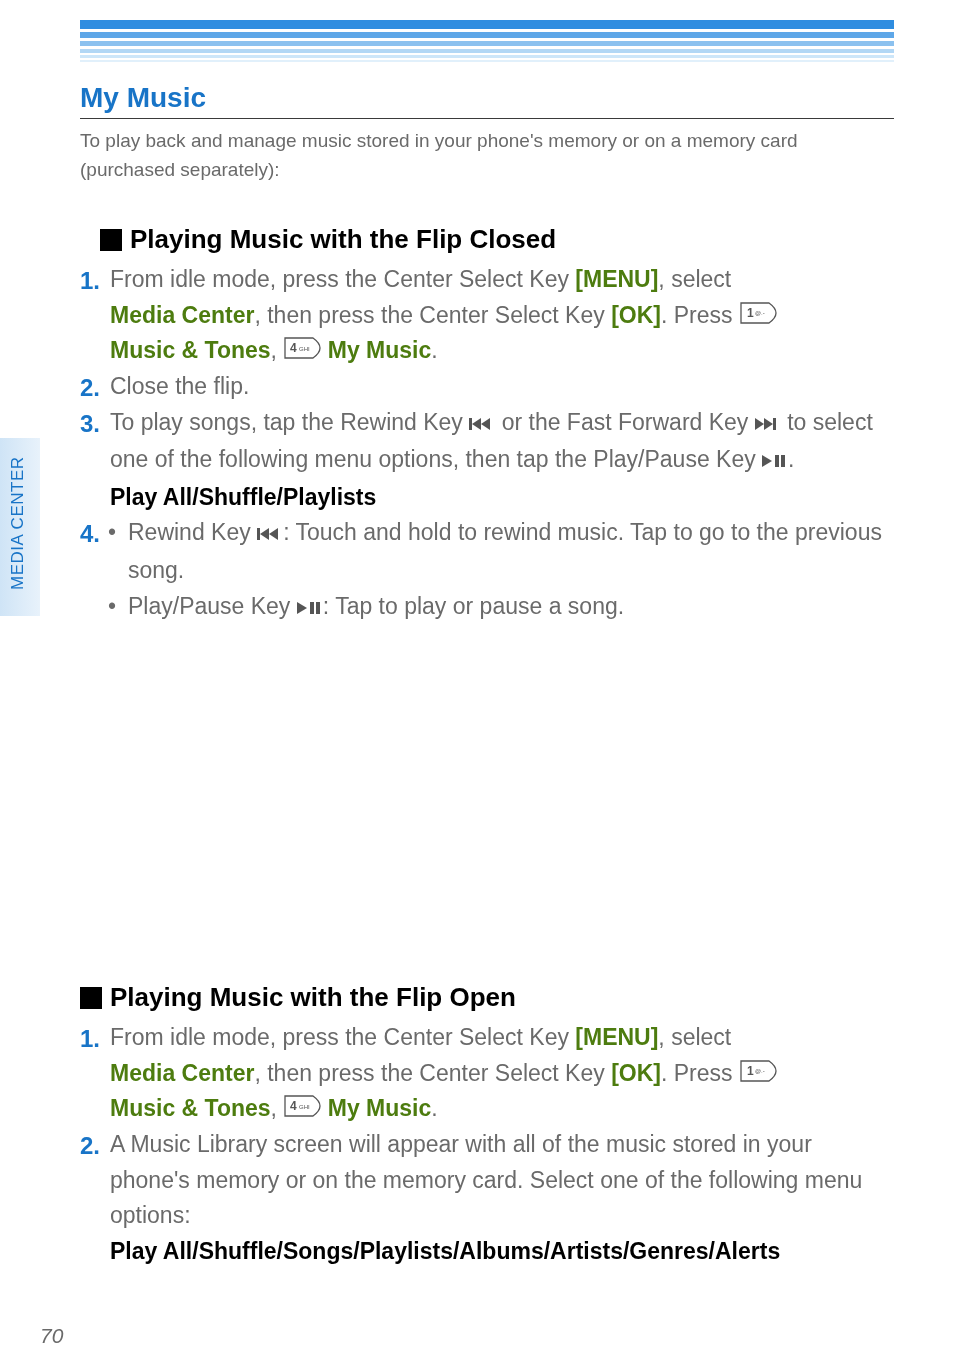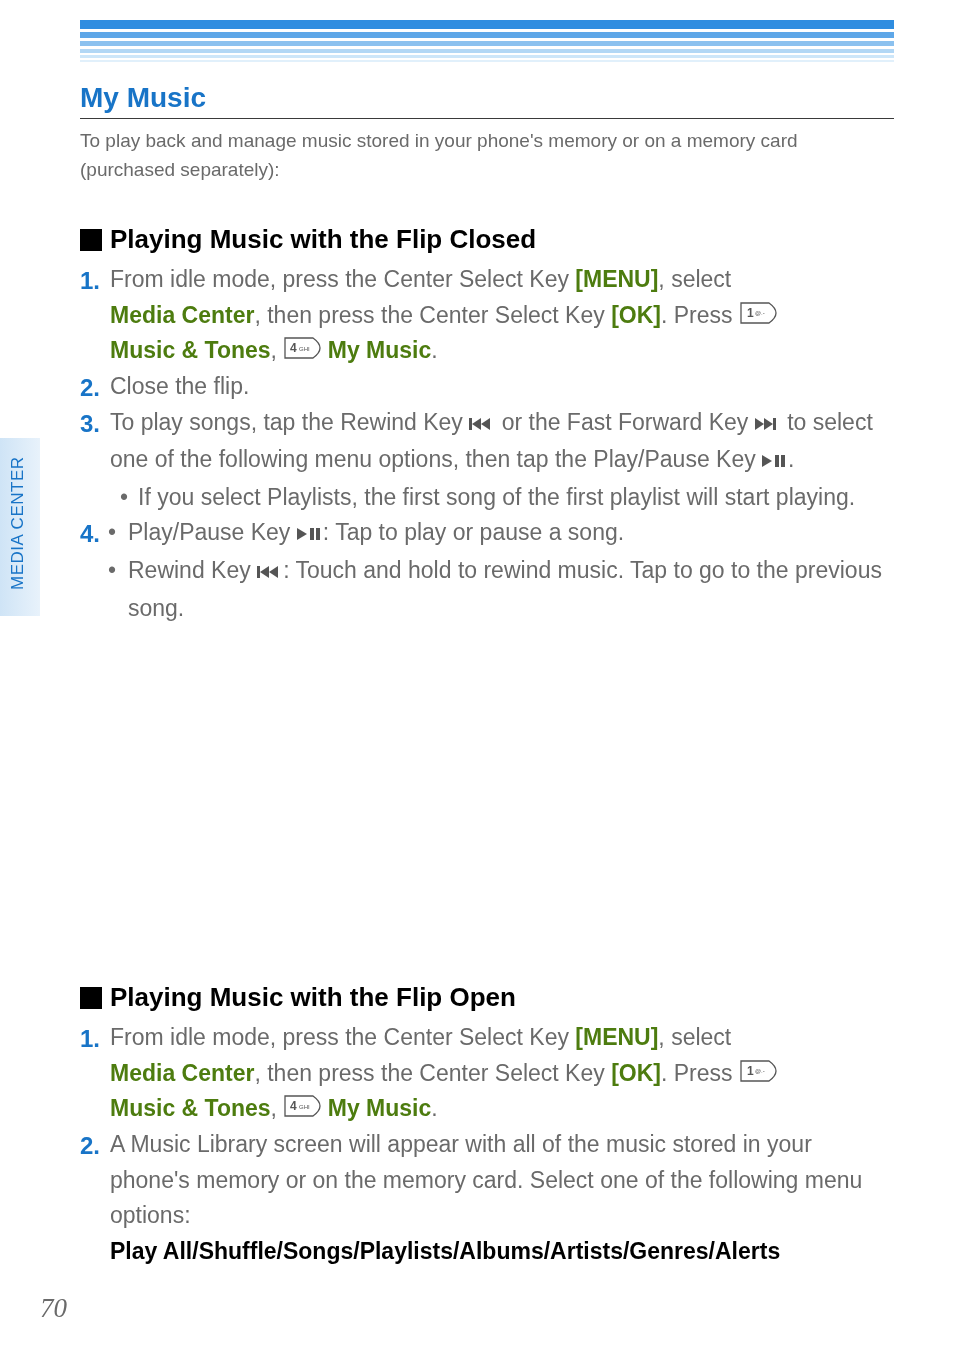--- a/index.html
+++ b/index.html
@@ -53,21 +53,21 @@
     display: flex;
     align-items: center;
     gap: 8px;
   }
   .subheading .sq {
     display: inline-block;
     width: 22px;
     height: 22px;
     background: #000;
   }
-  .sub1 { top: 224px; }
+  .sub1 { top: 224px; margin-left: 20px; }
   .sub2 { top: 982px; }
 
   .steps {
     position: absolute;
     left: 80px;
     right: 60px;
   }
   .steps1 { top: 262px; }
   .steps2 { top: 1020px; }
 
@@ -144,25 +144,24 @@
     transform-origin: left top;
     font-size: 17px;
     color: #1874c7;
     white-space: nowrap;
     letter-spacing: 0.5px;
   }
 
   .pagenum {
     position: absolute;
     left: 40px;
-    bottom: 34px;
-    font-size: 27px;
+    bottom: 10px;
+    font-size: 21px;
     font-style: italic;
     color: #6a6a6a;
-    font-family: Liberation Serif, serif;
   }
 
   .keycap {
     display: inline-block;
     vertical-align: -2px;
     position: relative;
   }
   .keycap svg { display: block; }
 
   .icon-inline {
@@ -234,40 +233,40 @@
           <polygon points="0,2 9,8 0,14" fill="#555"></polygon>
           <polygon points="9,2 18,8 9,14" fill="#555"></polygon>
           <rect x="18" y="2" width="3" height="12" fill="#555"></rect>
         </svg></span><span> to select one of the following menu options, then tap the Play/Pause Key </span><span class="icon-inline"><svg width="26" height="16">
           <polygon points="0,2 10,8 0,14" fill="#555"></polygon>
           <rect x="13" y="2" width="4" height="12" fill="#555"></rect>
           <rect x="19" y="2" width="4" height="12" fill="#555"></rect>
         </svg></span><span>.</span>
   </div>
 
-
-  <div class="sub-bullet">If you select Playlists, the first song of the first playlist will start playing.</div>
+  <div class="playall">Play All/Shuffle/Playlists</div>
+
 
   <div class="step">
     <span class="num">4.</span>
   </div>
 
+  <div class="bullet-item">
+    <span>Rewind Key </span><span class="icon-inline"><svg width="26" height="16">
+          <rect x="0" y="2" width="3" height="12" fill="#555"></rect>
+          <polygon points="3,8 12,2 12,14" fill="#555"></polygon>
+          <polygon points="12,8 21,2 21,14" fill="#555"></polygon>
+        </svg></span><span>: Touch and hold to rewind music. Tap to go to the previous song.</span>
+  </div>
   <div class="bullet-item">
     <span>Play/Pause Key </span><span class="icon-inline"><svg width="26" height="16">
           <polygon points="0,2 10,8 0,14" fill="#555"></polygon>
           <rect x="13" y="2" width="4" height="12" fill="#555"></rect>
           <rect x="19" y="2" width="4" height="12" fill="#555"></rect>
         </svg></span><span>: Tap to play or pause a song.</span>
-  </div>
-  <div class="bullet-item">
-    <span>Rewind Key </span><span class="icon-inline"><svg width="26" height="16">
-          <rect x="0" y="2" width="3" height="12" fill="#555"></rect>
-          <polygon points="3,8 12,2 12,14" fill="#555"></polygon>
-          <polygon points="12,8 21,2 21,14" fill="#555"></polygon>
-        </svg></span><span>: Touch and hold to rewind music. Tap to go to the previous song.</span>
   </div>
 
 </div>
 
 <div class="subheading sub2">
   <span class="sq"></span>
   <span>Playing Music with the Flip Open</span>
 </div>
 
 <div class="steps steps2">

